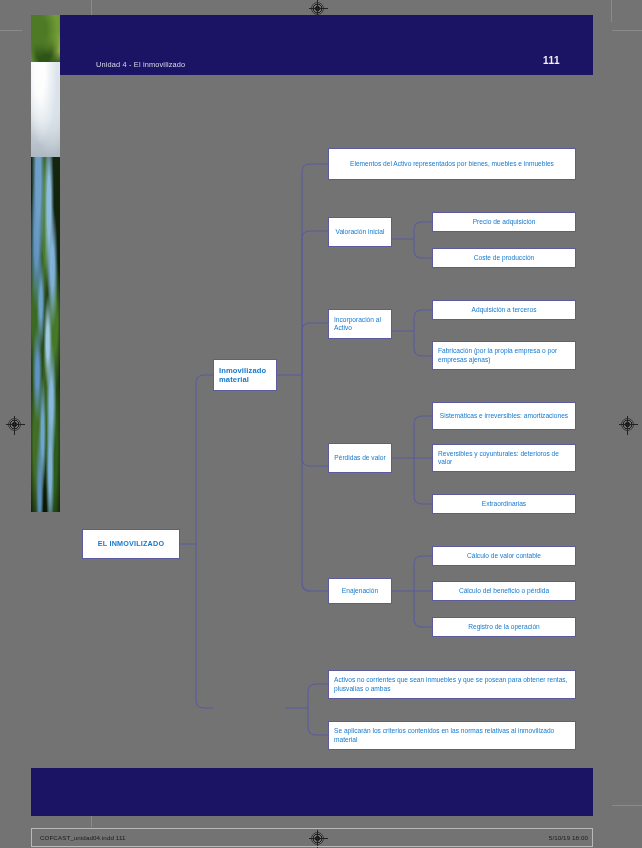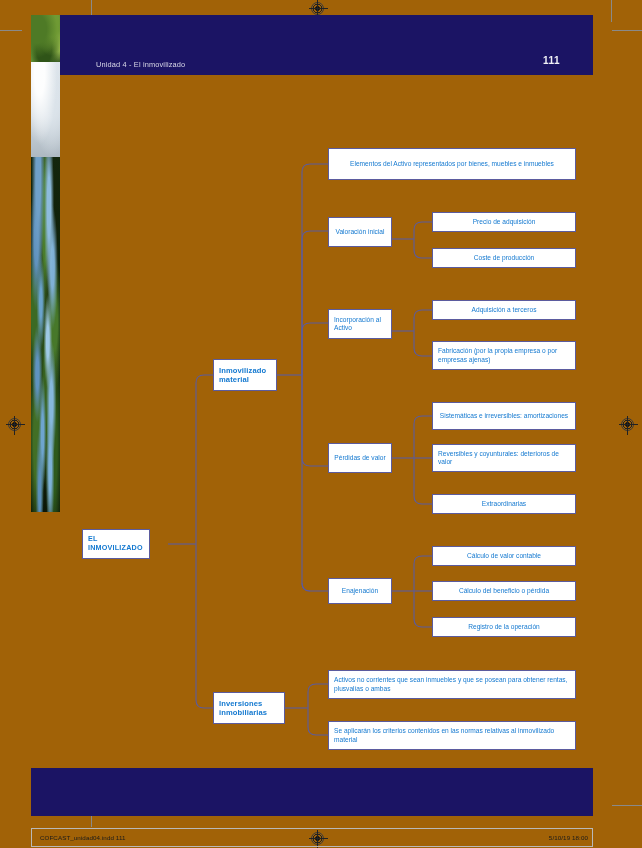--- a/index.html
+++ b/index.html
@@ -5,21 +5,21 @@
   * { box-sizing: border-box; }
   html, body {
     margin: 0; padding: 0;
     background: #ffffff;
     font-family: "Liberation Sans", sans-serif;
   }
   #page {
     position: relative;
     width: 642px;
     height: 848px;
-    background: #a16207;
+    background: #737373;
     overflow: hidden;
   }
 
   
   .cropmark { position: absolute; background: #8a8a8a; }
   .reg {
     position: absolute;
     width: 13px; height: 13px;
     border-radius: 50%;
     background:
@@ -223,29 +223,26 @@
         <path d="M414,591 V564 Q414,556 422,556 H432"></path>
         <path d="M414,591 H432"></path>
         <path d="M414,591 V619 Q414,627 422,627 H432"></path>
 
         <path d="M285,708 H308"></path>
         <path d="M308,708 V692 Q308,684 316,684 H328"></path>
         <path d="M308,708 V727 Q308,735 316,735 H328"></path>
       </g>
     </svg>
 
-    <div class="node root" style="left:82px;top:529px;width:68px;height:30px;">
+    <div class="node root" style="left:82px;top:529px;width:98px;height:30px;">
       <span>EL INMOVILIZADO</span>
     </div>
 
     <div class="node lvl1" style="left:213px;top:359px;width:64px;height:32px;">
       <span>Inmovilizado material</span>
-    </div>
-    <div class="node lvl1" style="left:213px;top:692px;width:72px;height:32px;">
-      <span>Inversiones inmobiliarias</span>
     </div>
 
     <div class="node lvl2" style="left:328px;top:148px;width:248px;height:32px;">
       <span>Elementos del Activo representados por bienes, muebles e inmuebles</span>
     </div>
 
     <div class="node lvl2" style="left:328px;top:217px;width:64px;height:30px;">
       <span>Valoración inicial</span>
     </div>
     <div class="node lvl3" style="left:432px;top:212px;width:144px;height:20px;">

